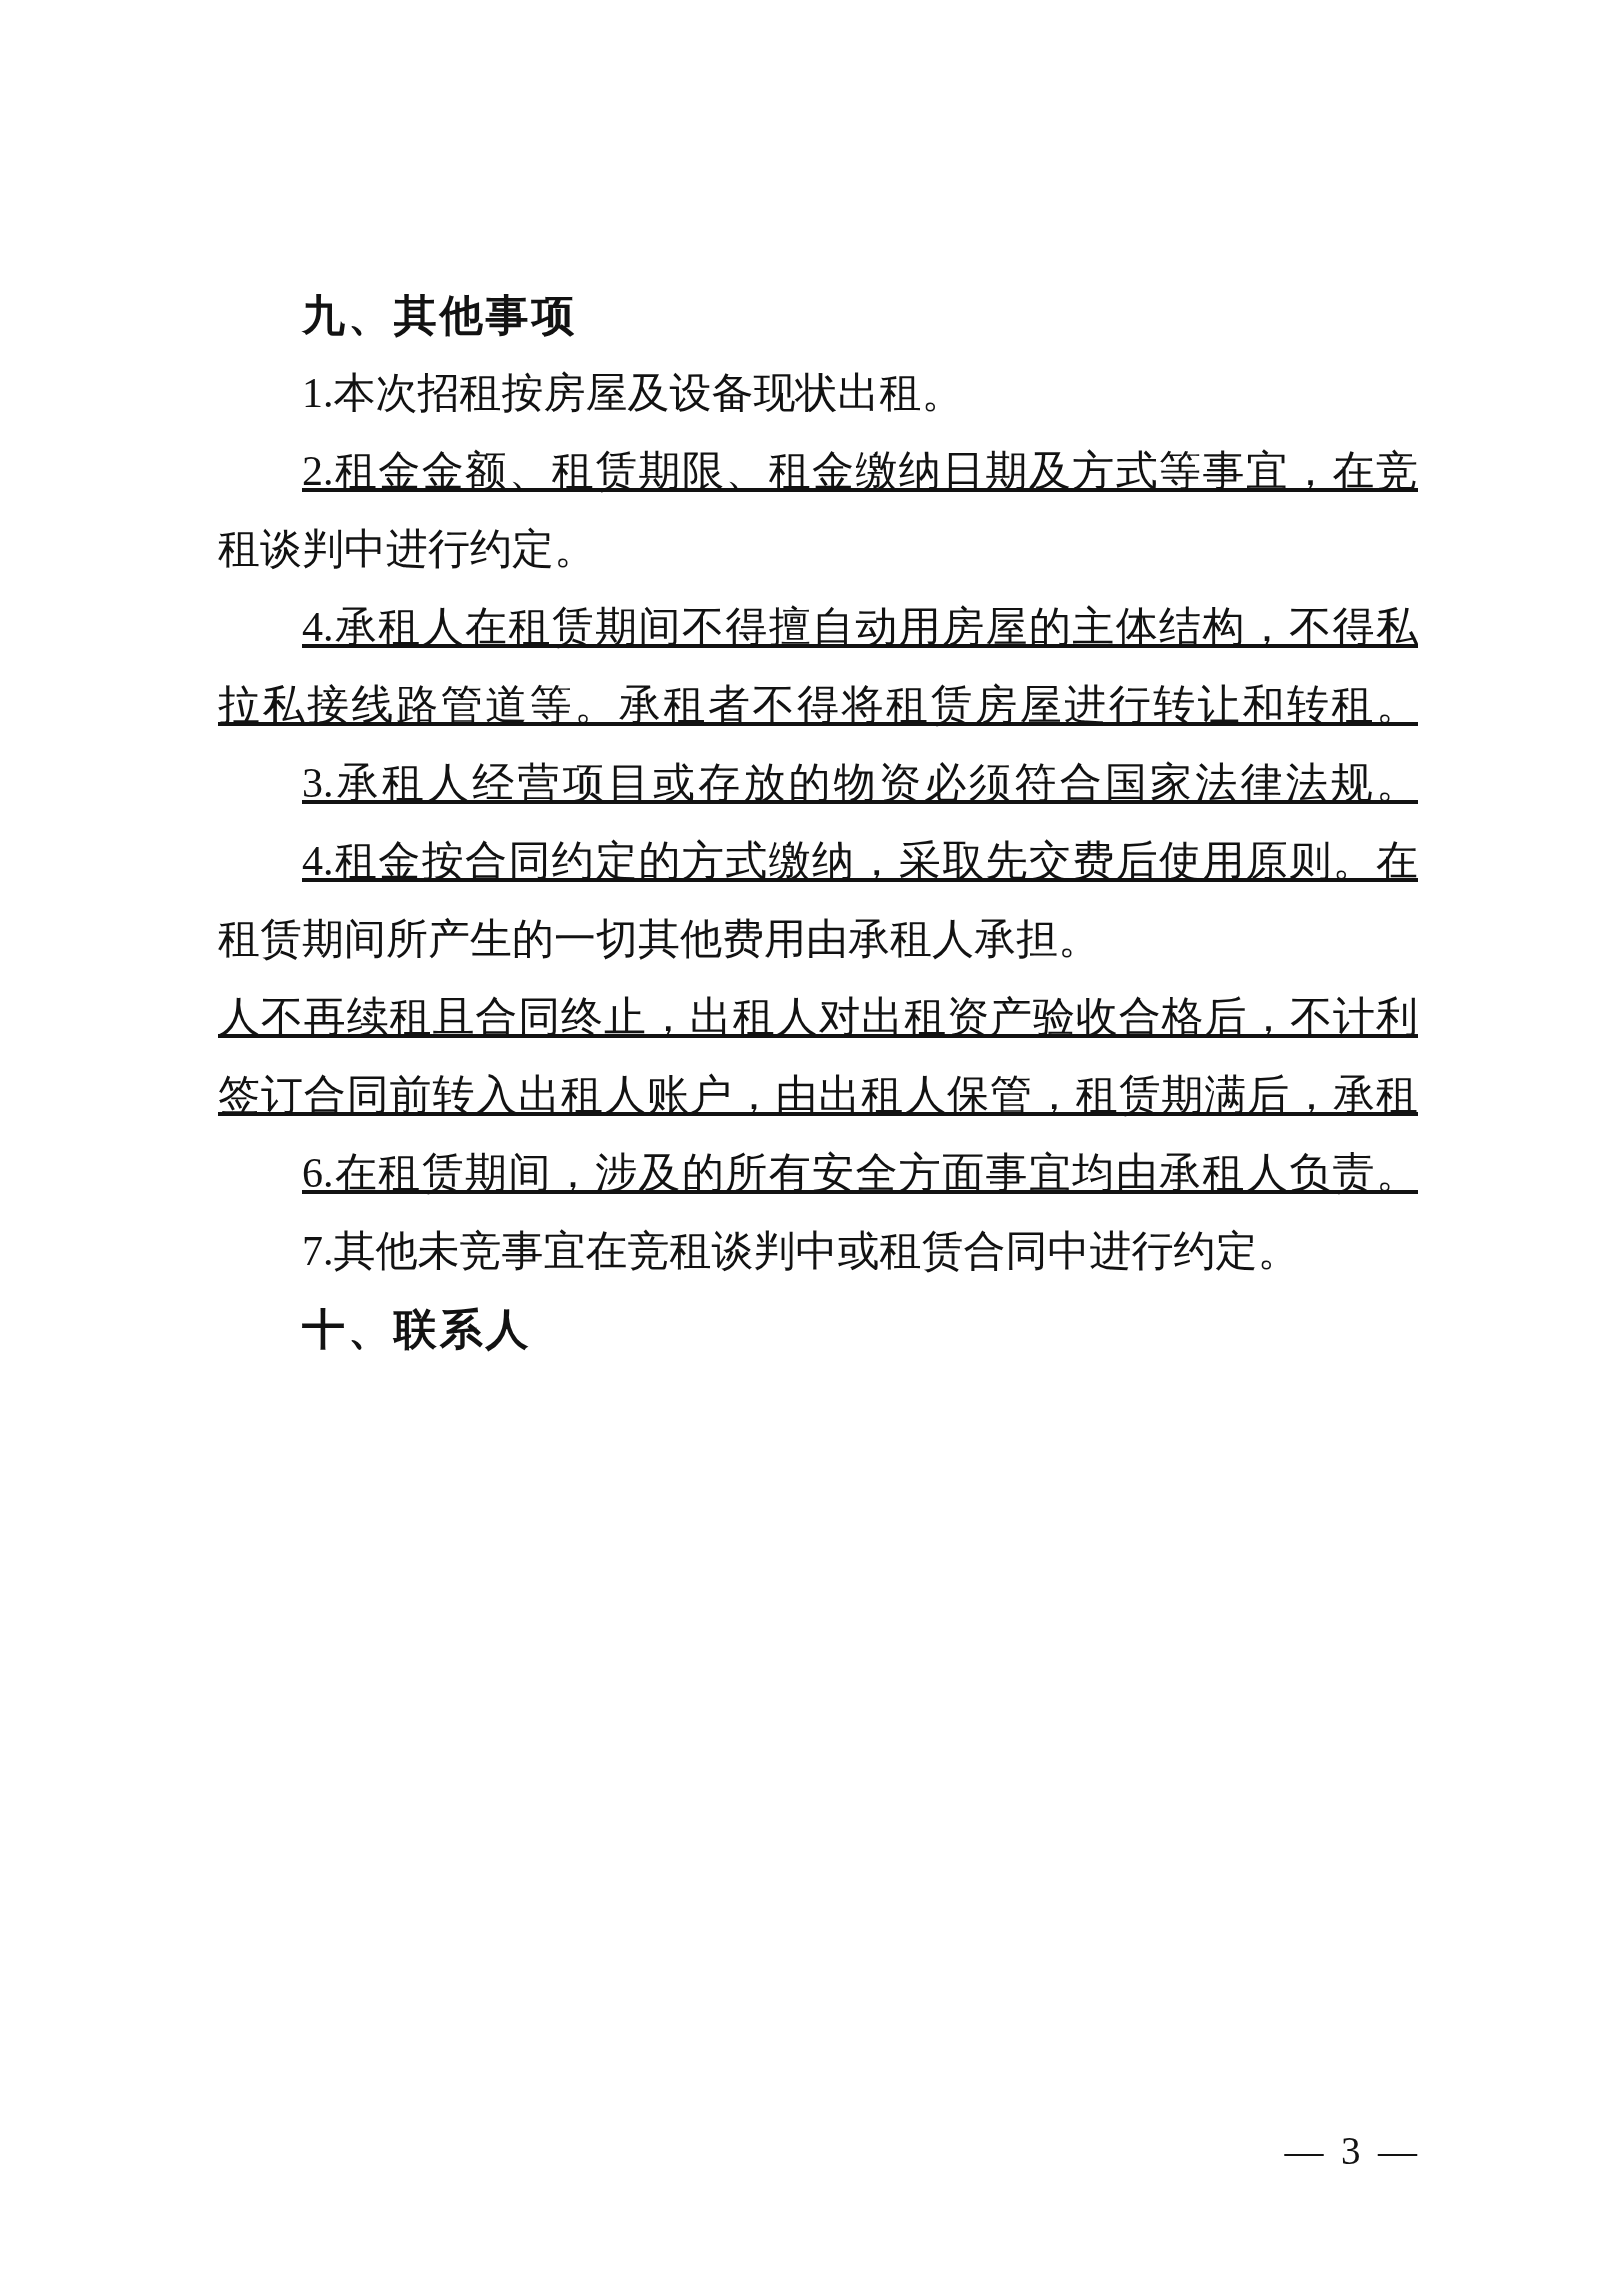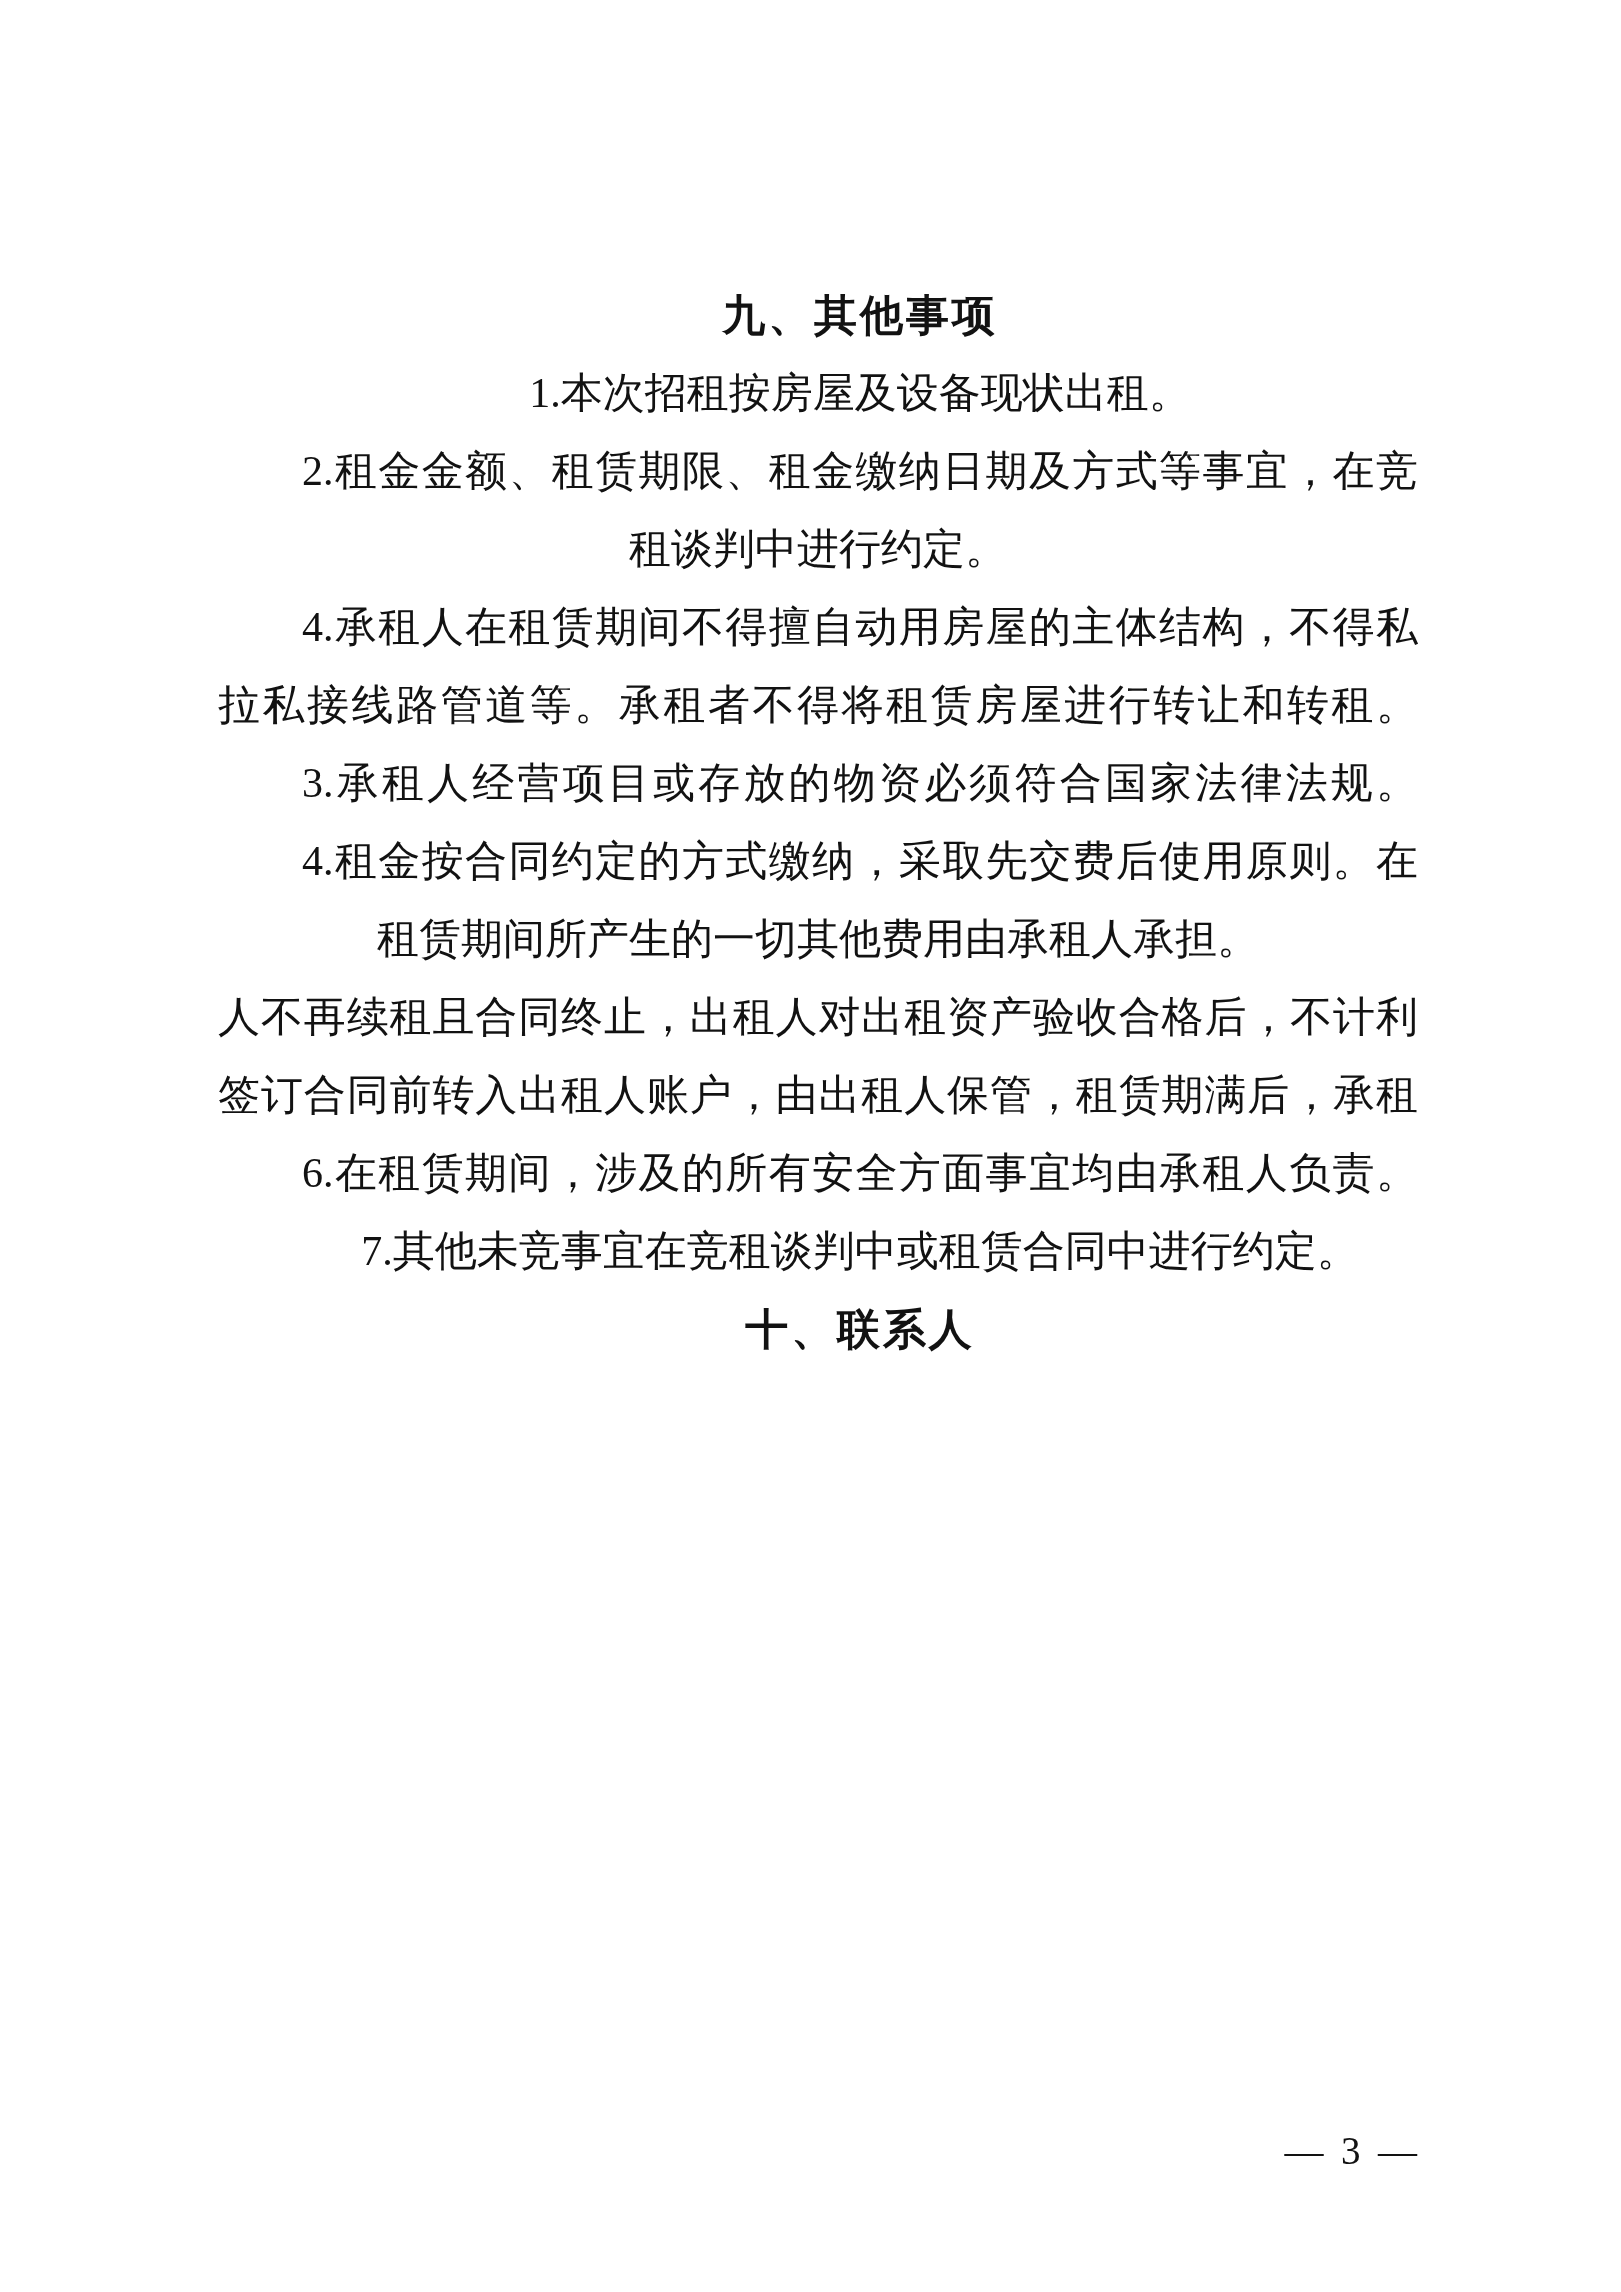--- a/index.html
+++ b/index.html
@@ -24,27 +24,27 @@
   .line {
     display: block;
     height: 78px;
     line-height: 78px;
     font-size: 42px;
     margin: 0;
     color: #121212;
     font-family: "Liberation Serif", "DejaVu Serif", serif;
     font-weight: 400;
     white-space: nowrap;
-    text-align: center;
   }
   .line.justify {
     white-space: normal;
     text-align: justify;
     text-align-last: justify;
     text-justify: inter-character;
+    text-decoration: underline;
   }
   .line.indent {
     padding-left: 84px;
   }
   .line.heading {
     font-family: "Liberation Sans", "DejaVu Sans", sans-serif;
     font-weight: 700;
     letter-spacing: 2.9px;
     font-size: 43px;
   }

